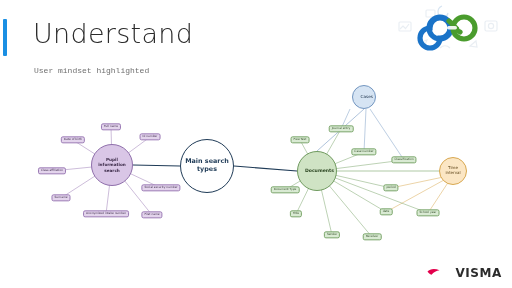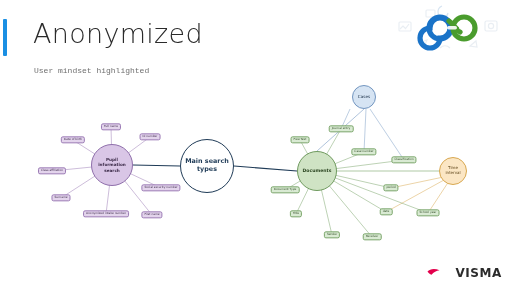--- a/index.html
+++ b/index.html
@@ -21,21 +21,21 @@
   #visma-logo{position:absolute;right:10px;bottom:8px;height:14px;
               display:flex;align-items:center;gap:14px;}
   #visma-text{font-size:12px;font-weight:bold;color:#2b2b2b;
               letter-spacing:.6px;font-family:"DejaVu Sans",sans-serif;}
 
   
   #diagram{position:absolute;left:0;top:78px;width:512px;height:180px;}
   #edges{position:absolute;left:0;top:0;width:512px;height:180px;}
 
   .node{position:absolute;box-sizing:border-box;display:flex;
-        align-items:center;justify-content:center;text-align:center;
+        align-items:center;justify-content:flex-end;text-align:center;
         transform:translate(-50%,-50%);}
 
   
   .leaf{border-radius:2px;border-width:.7px;border-style:solid;
         font-size:2.9px;line-height:1.15;padding:1px 2px;
         font-family:"DejaVu Sans",sans-serif;white-space:nowrap;}
   .leaf.purple{background:#e3d4ec;border-color:#9b7bb5;color:#3d2b4a;}
   .leaf.green {background:#d9ead3;border-color:#7aa56a;color:#2f4a24;}
 
   
@@ -51,21 +51,21 @@
               font-size:4.2px;}
   .hub.orange{background:#fbe6c4;border-color:#d8a851;color:#5a4115;
               font-size:4px;}
 </style>
 </head>
 <body>
 
 <div id="slide">
 
   <div id="accent-bar"></div>
-  <div id="page-title">Anonymized</div>
+  <div id="page-title">Understand</div>
   <div id="page-subtitle">User mindset highlighted</div>
 
   <svg id="devops-logo" viewBox="0 0 104 52">
     <g opacity="0.13" fill="none" stroke="#5b7fa6" stroke-width="1.2">
       <rect x="3" y="20" width="12" height="9" rx="1"></rect>
         <path d="M4 27l3-3 2.5 2.5L13 22"></path>
       <rect x="89" y="19" width="12" height="10" rx="1.5"></rect>
         <circle cx="95" cy="24" r="2.6"></circle>
       <path d="M22 41l9-3-3 7-2-3z"></path>
         <path d="M44 46c3-3 7-3 10 0"></path>

